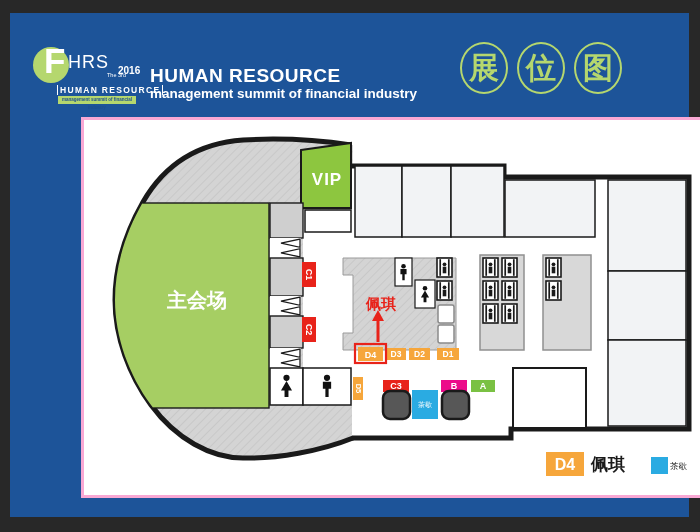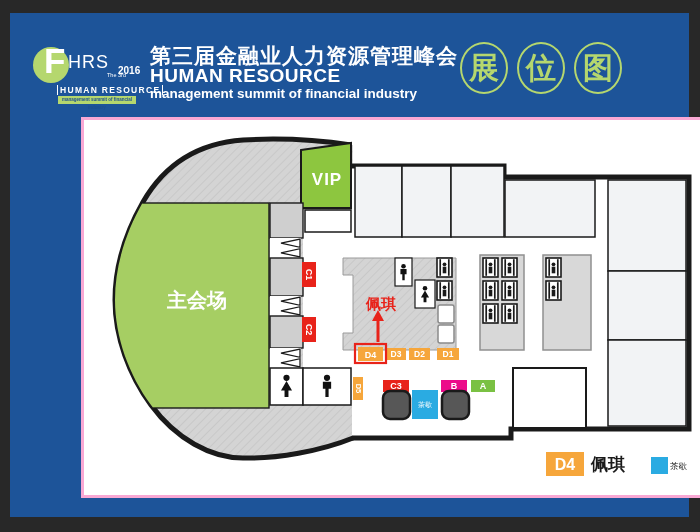--- a/index.html
+++ b/index.html
@@ -34,21 +34,20 @@
 <div class="abs blue-bg">
 
   <div class="abs logo-circle"></div>
   <div class="abs logo-f">F</div>
   <div class="abs logo-hrs">HRS</div>
   <div class="abs logo-the3rd">The 3rd</div>
   <div class="abs logo-year">2016</div>
   <div class="abs logo-line1">HUMAN RESOURCE</div>
   <div class="abs logo-line2">management summit of financial industry</div>
 
-  <div class="abs title-cn">第三届金融业人力资源管理峰会</div>
   <div class="abs title-en">HUMAN RESOURCE</div>
   <div class="abs title-sub">management summit of financial industry</div>
 
   <div class="abs badges">
     <div class="badge">展</div>
     <div class="badge">位</div>
     <div class="badge">图</div>
   </div>
 
   <div class="abs map-panel">

